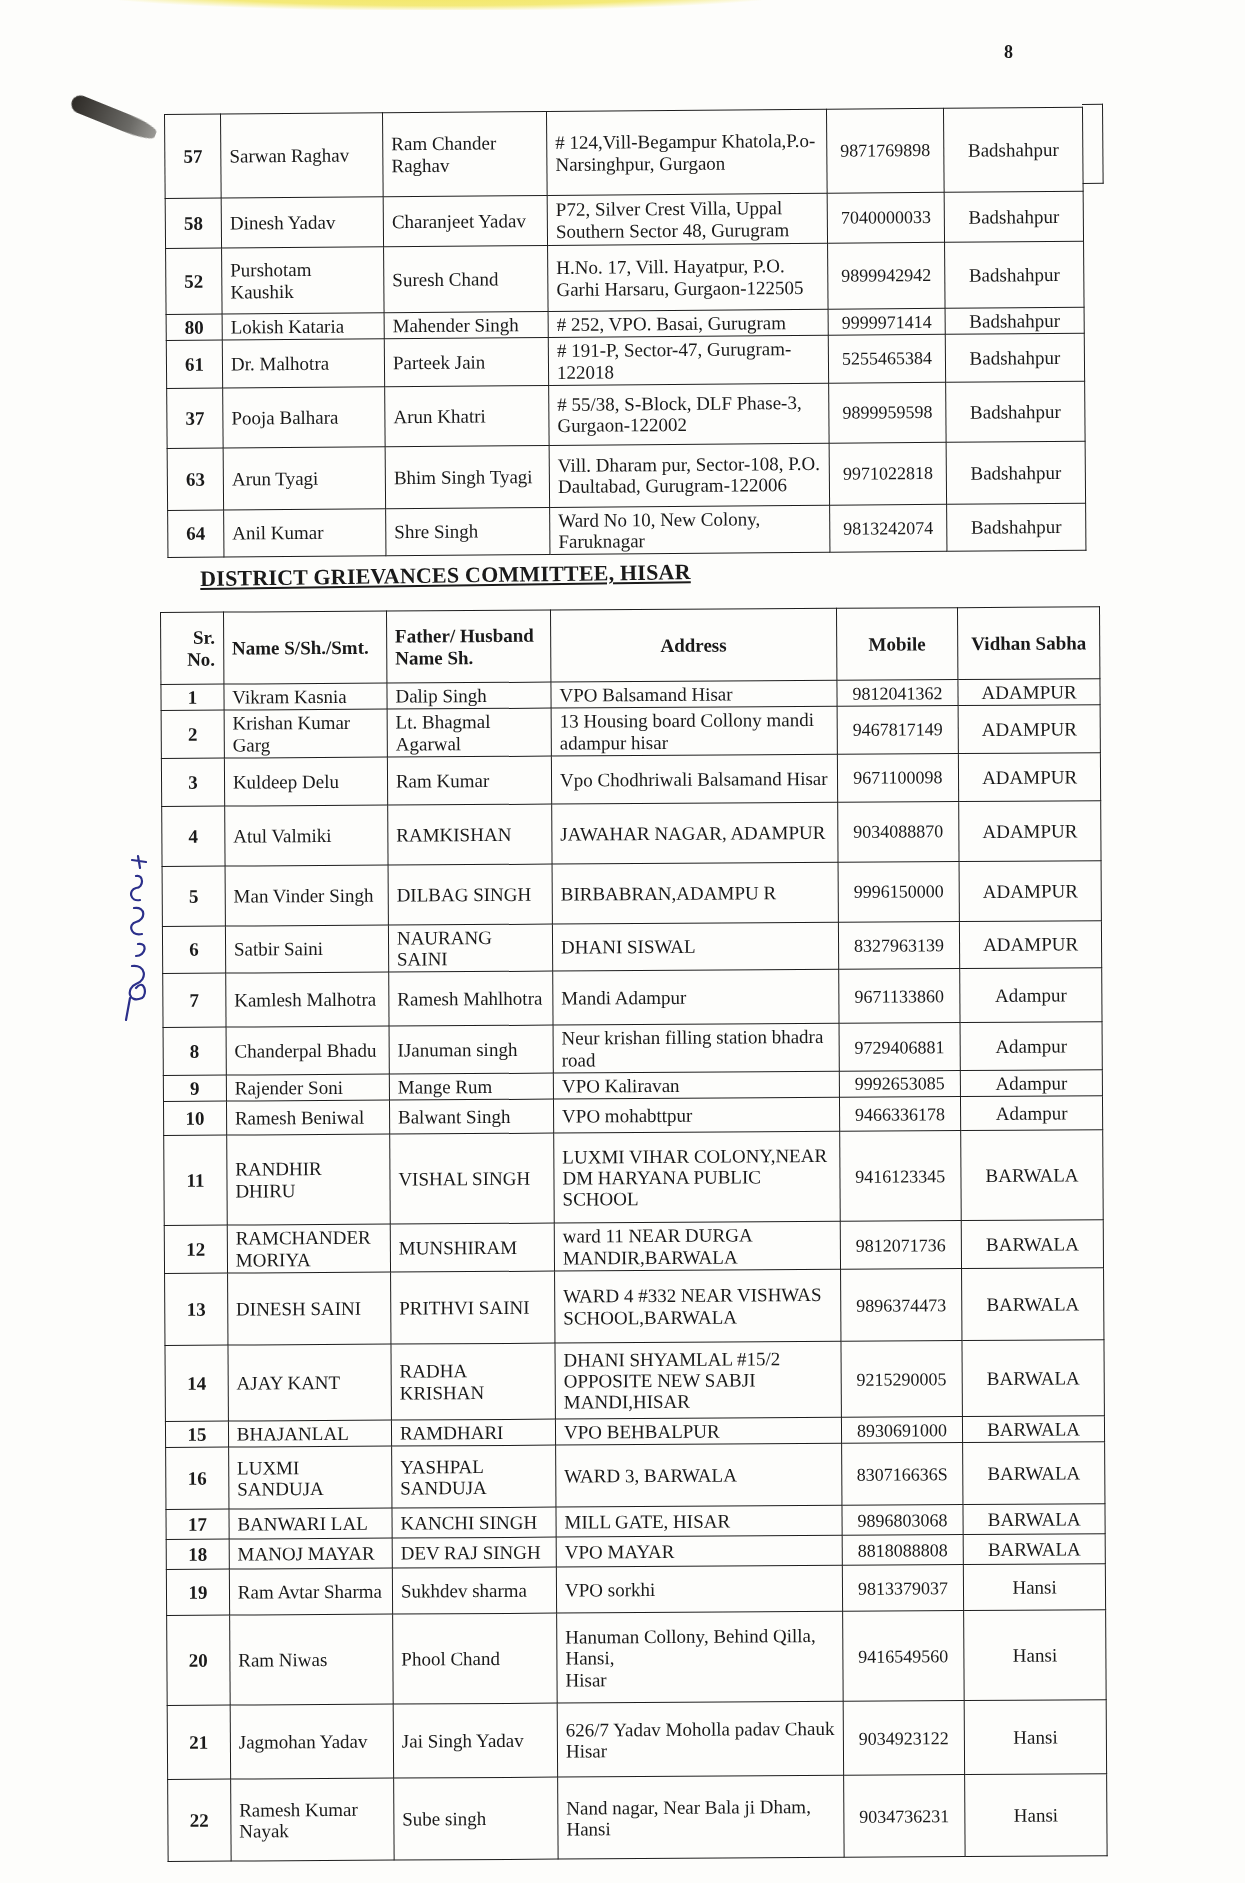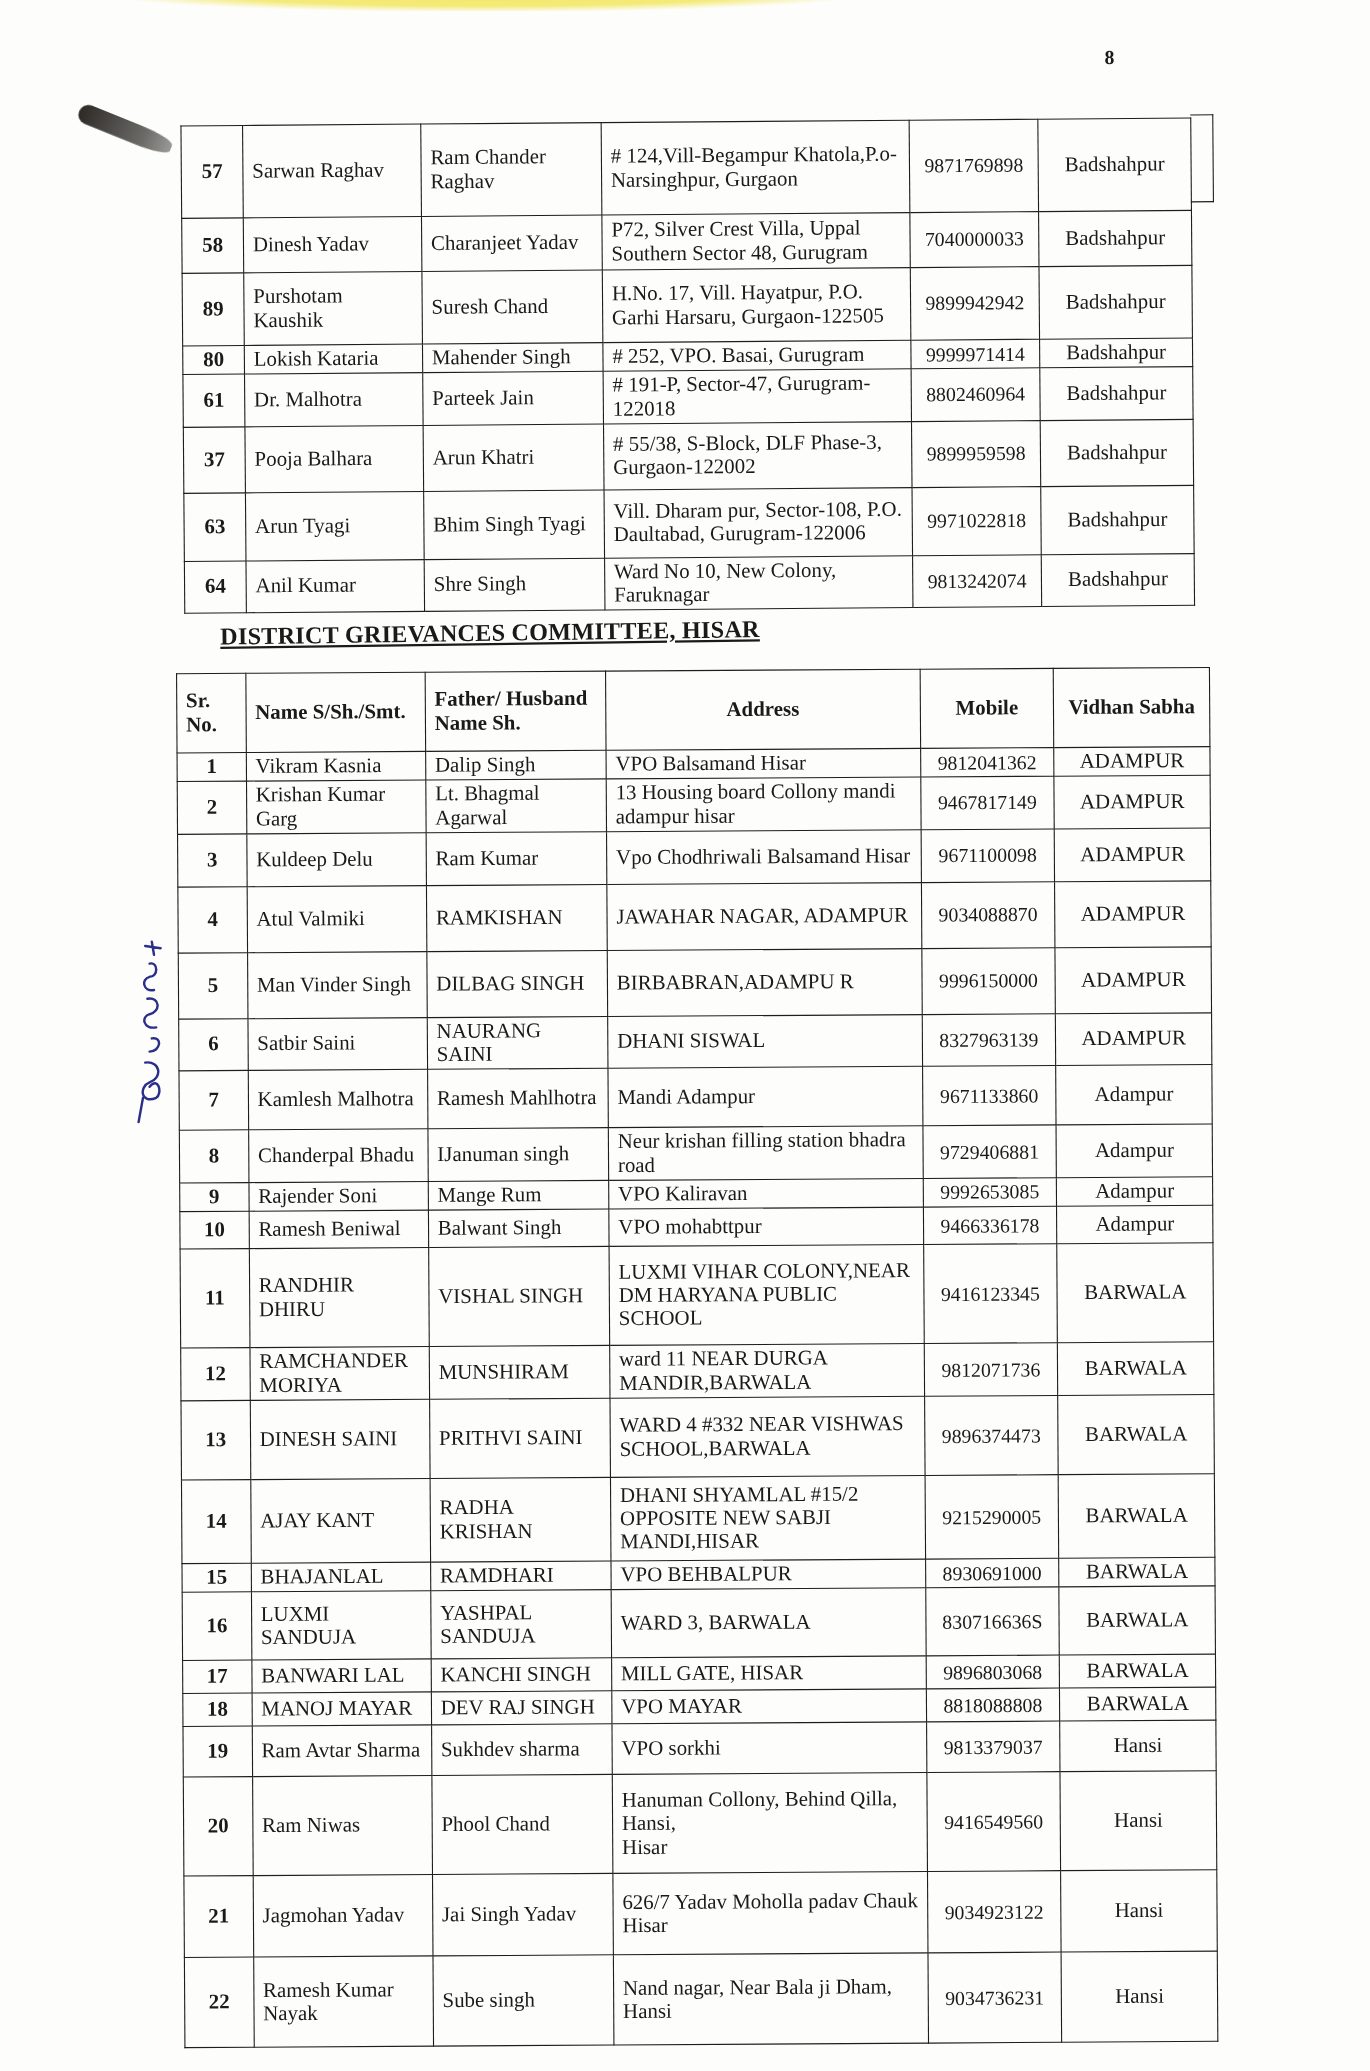--- a/index.html
+++ b/index.html
@@ -44,21 +44,21 @@
     position: absolute; left: 1082px; top: 104px; width: 20px; height: 78px;
     border: 1.6px solid #1e1e1e; border-left: none;
     transform: rotate(-0.45deg); transform-origin: left top;
   }
   .section-title {
     position: absolute; left: 200px; top: 566px; font-size: 22px; font-weight: bold;
     text-decoration: underline; transform: rotate(-0.8deg); transform-origin: left top;
     letter-spacing: 0.2px;
   }
   .hdr th { font-size: 19px; vertical-align: middle; }
-  .hdr th.sr { text-align: left; font-family: Liberation Serif, serif; }
+  .hdr th.sr { text-align: right; font-family: Liberation Serif, serif; }
   .pre { white-space: pre-line; }
 </style>
 </head>
 <body>
 
 <div class="yellow-strip"></div>
 <div class="pen-tip"></div>
 
 <div class="page-number">8</div>
 
@@ -82,41 +82,41 @@
       </tr>
       <tr style="height: 50px;">
         <td class="c-sr">58</td>
         <td>Dinesh Yadav</td>
         <td>Charanjeet Yadav</td>
         <td class="pre">P72, Silver Crest Villa, Uppal Southern Sector 48, Gurugram</td>
         <td class="c-mob">7040000033</td>
         <td class="c-vs">Badshahpur</td>
       </tr>
       <tr style="height: 66px;">
-        <td class="c-sr">89</td>
+        <td class="c-sr">52</td>
         <td>Purshotam Kaushik</td>
         <td>Suresh Chand</td>
         <td class="pre">H.No. 17, Vill. Hayatpur, P.O. Garhi Harsaru, Gurgaon-122505</td>
         <td class="c-mob">9899942942</td>
         <td class="c-vs">Badshahpur</td>
       </tr>
       <tr style="height: 24px;">
         <td class="c-sr">80</td>
         <td>Lokish Kataria</td>
         <td>Mahender Singh</td>
         <td class="pre"># 252, VPO. Basai, Gurugram</td>
         <td class="c-mob">9999971414</td>
         <td class="c-vs">Badshahpur</td>
       </tr>
       <tr style="height: 46px;">
         <td class="c-sr">61</td>
         <td>Dr. Malhotra</td>
         <td>Parteek Jain</td>
         <td class="pre"># 191-P, Sector-47, Gurugram-122018</td>
-        <td class="c-mob">8802460964</td>
+        <td class="c-mob">5255465384</td>
         <td class="c-vs">Badshahpur</td>
       </tr>
       <tr style="height: 60px;">
         <td class="c-sr">37</td>
         <td>Pooja Balhara</td>
         <td>Arun Khatri</td>
         <td class="pre"># 55/38, S-Block, DLF Phase-3, Gurgaon-122002</td>
         <td class="c-mob">9899959598</td>
         <td class="c-vs">Badshahpur</td>
       </tr>

